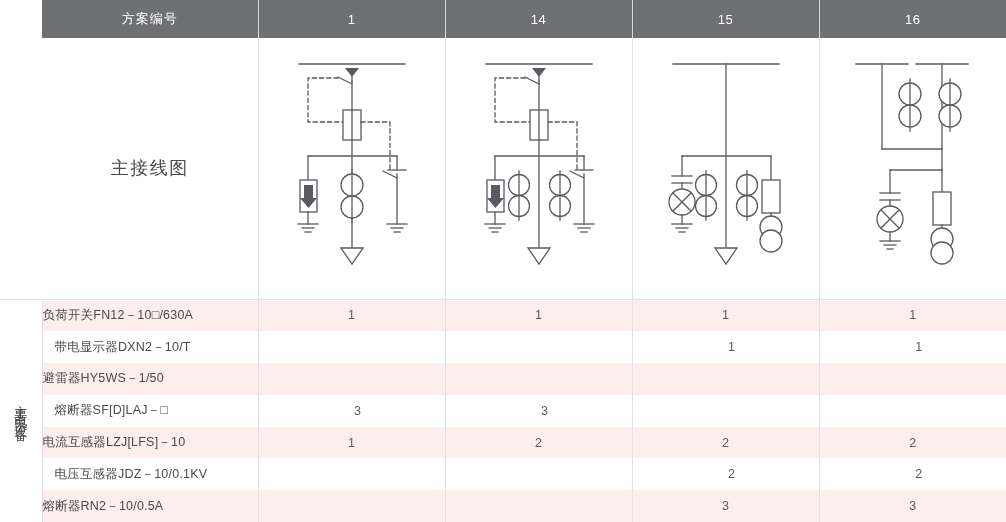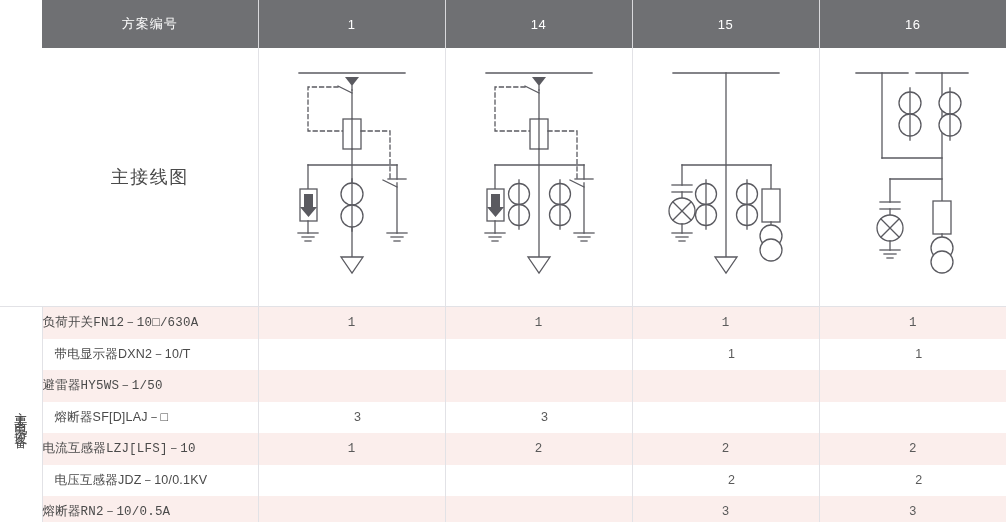--- a/index.html
+++ b/index.html
@@ -17,21 +17,21 @@
   }
   table.spec td,table.spec th{padding:0;margin:0;}
 
   
   .hdr{
     background:#6f7073;
     color:#ffffff;
     font-size:13px;
     font-weight:normal;
     text-align:center;
-    height:48px;
+    height:38px;
     border-right:1px solid #d9d9dc;
     letter-spacing:1px;
   }
   .hdr:last-child{border-right:none;margin-top:24px;}
   .hdr-num{font-size:13px;letter-spacing:0.5px;}
   .hdr-blank{background:#ffffff;border-right:none;}
 
   
   .diagrow td{height:258px;vertical-align:middle;background:#ffffff;}
   .diaglabel{
@@ -62,21 +62,21 @@
   .drow td{font-size:12.5px;height:31.5px;}
   .rowlabel{
     padding-left:14px;text-align:left;color:#4a4a4a;font-size:12.5px;
     border-right:1px solid #e2e2e6;letter-spacing:0.2px;white-space:nowrap;
   }
   .val{
     text-align:center;color:#5a5a5a;font-size:12.5px;
     border-right:1px solid #e2e2e6;
   }
   .val:last-child{border-right:none;}
-  .odd .rowlabel,.odd .val{background:#fbeeec;font-family:Liberation Mono, monospace;}
+  .odd .rowlabel,.odd .val{background:#fbeeec;}
   .even .rowlabel,.even .val{background:#ffffff;padding-left:12px;}
   .firstdata .rowlabel,.firstdata .val{border-top:1px solid #e2e2e6;}
 </style>
 </head>
 <body>
 
 <div id="sheet">
 <table class="spec">
       <colgroup>
         <col style="width: 42px;">

